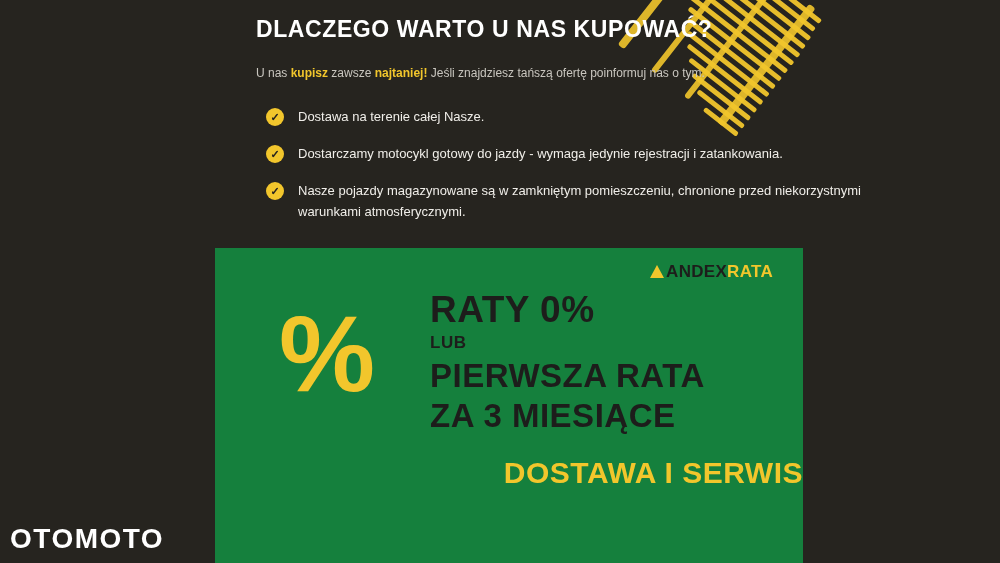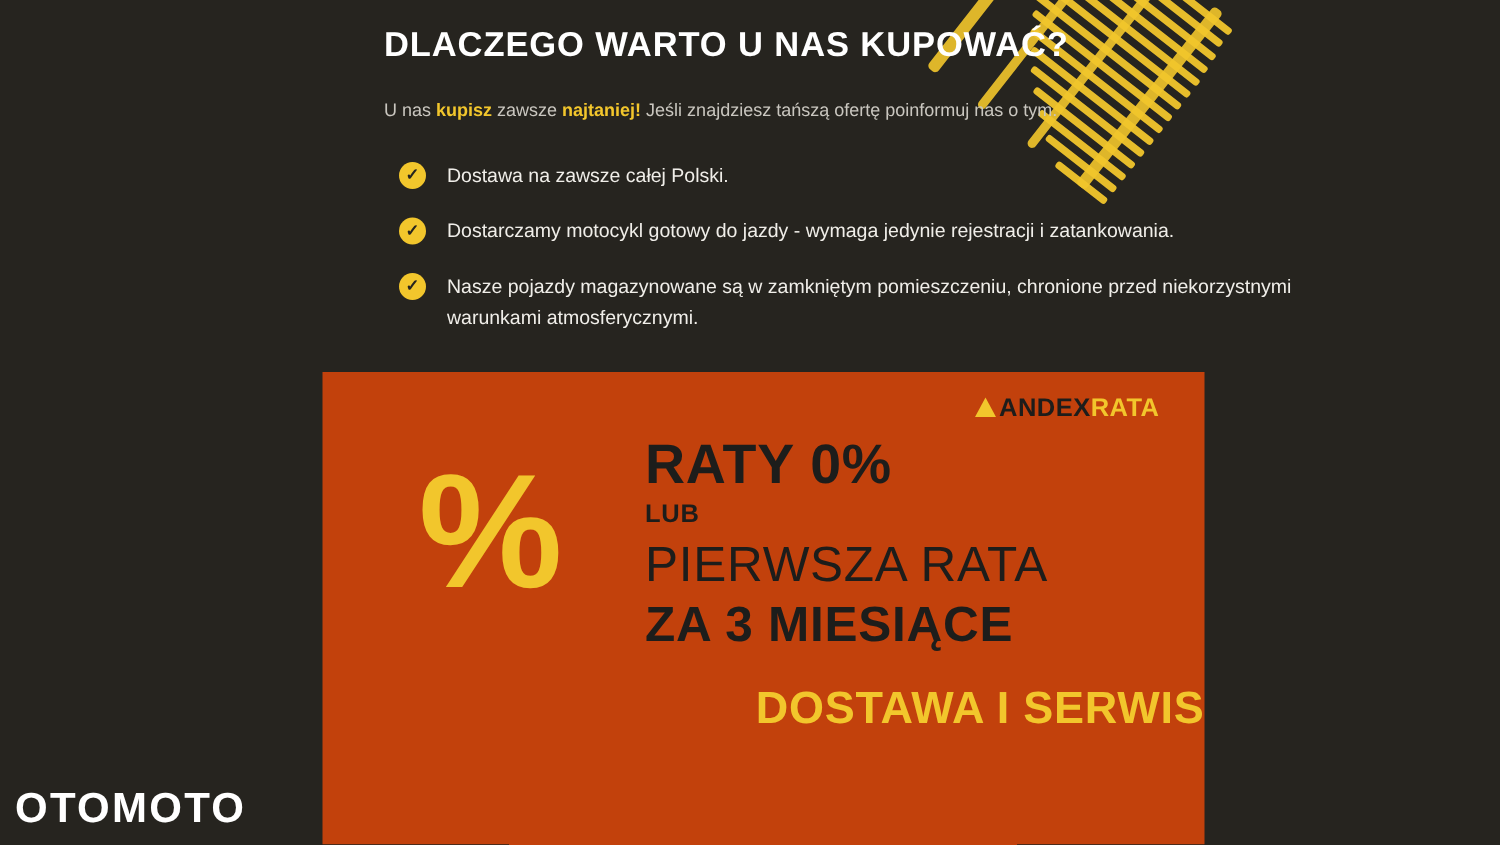--- a/index.html
+++ b/index.html
@@ -83,21 +83,21 @@
     line-height: 21px;
   }
 
   
   .promo {
     position: absolute;
     left: 215px;
     top: 248px;
     width: 588px;
     height: 315px;
-    background: #c2410c;
+    background: #15803d;
     overflow: hidden;
   }
 
   .promo-logo {
     position: absolute;
     right: 30px;
     top: 14px;
     font-size: 17px;
     font-weight: bold;
     letter-spacing: 0.3px;
@@ -142,21 +142,21 @@
   }
   .l-lub {
     font-size: 17px;
     font-weight: bold;
     letter-spacing: 0.5px;
     margin-top: 3px;
     line-height: 20px;
   }
   .l-pierwsza {
     font-size: 33px;
-    font-weight: normal;
+    font-weight: bold;
     letter-spacing: 0.5px;
     line-height: 40px;
     margin-top: 3px;
   }
   .l-za3 {
     font-size: 33px;
     font-weight: bold;
     letter-spacing: 0.5px;
     line-height: 40px;
   }
@@ -228,21 +228,21 @@
 
 <div class="headline">DLACZEGO WARTO U NAS KUPOWAĆ?</div>
 
 <div class="subline">
   <span>U nas </span><span class="hl">kupisz</span><span> zawsze </span><span class="hl">najtaniej!</span><span> Jeśli znajdziesz tańszą ofertę poinformuj nas o tym.</span>
 </div>
 
 <div class="bullets">
   <div class="bullet">
     <span class="check">✓</span>
-    <span class="bullet-text">Dostawa na zawsze całej Polski.</span>
+    <span class="bullet-text">Dostawa na terenie całej Nasze.</span>
   </div>
   <div class="bullet">
     <span class="check">✓</span>
     <span class="bullet-text">Dostarczamy motocykl gotowy do jazdy - wymaga jedynie rejestracji i zatankowania.</span>
   </div>
   <div class="bullet">
     <span class="check">✓</span>
     <span class="bullet-text">Nasze pojazdy magazynowane są w zamkniętym pomieszczeniu, chronione przed niekorzystnymi warunkami atmosferycznymi.</span>
   </div>
 </div>

